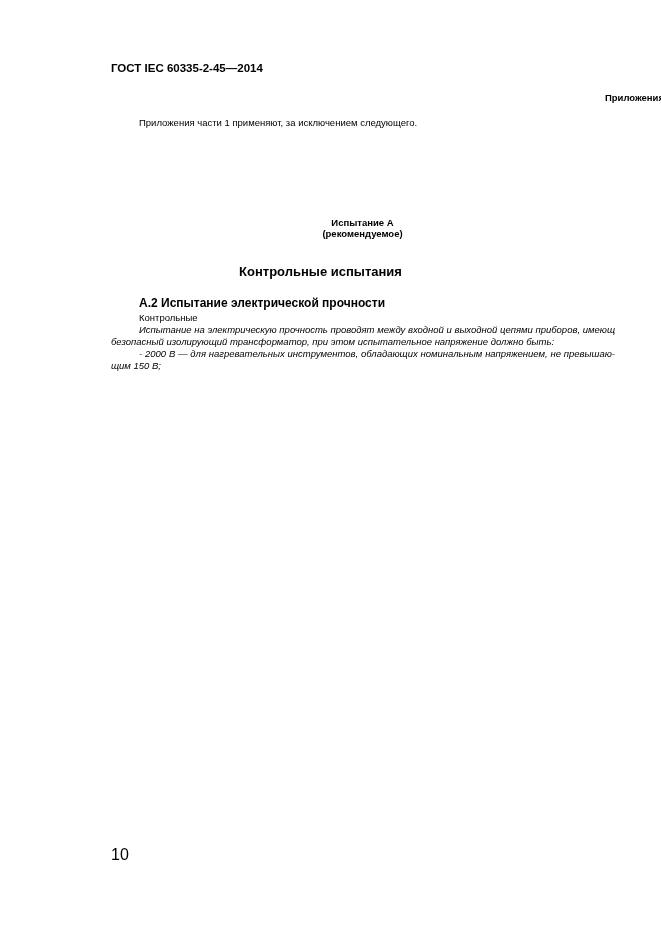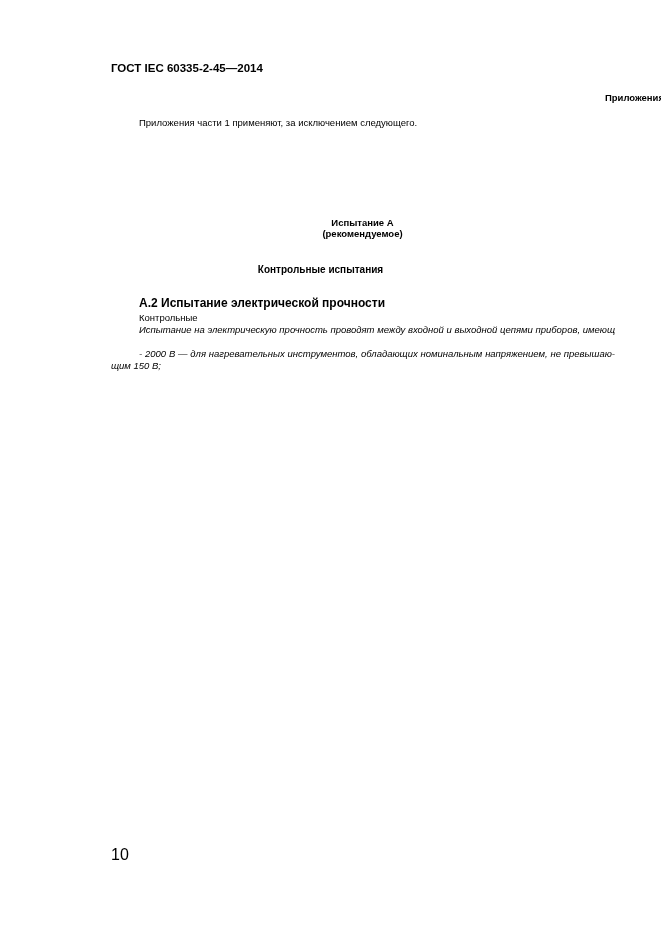--- a/index.html
+++ b/index.html
@@ -38,21 +38,21 @@
       font-size: 9.5px;
     }
     .annex-title {
       left: 0; width: 661px; text-align: center;
       font-weight: bold;
       font-size: 9.5px;
     }
     .annex-heading {
       left: 0; width: 577px; text-align: center;
       font-weight: bold;
-      font-size: 10px;
+      font-size: 13px;
     }
     .clause-title {
       left: 107px; top: 296px;
       font-size: 12px;
       font-weight: bold;
     }
     .body-text {
       font-size: 9.5px;
       line-height: 11.5px;
     }
@@ -87,20 +87,21 @@
   <div class="abs annex-title" style="top:217px;">Испытание А</div>
   <div class="abs annex-title" style="top:228px;">(рекомендуемое)</div>
 
   <div class="abs annex-heading" style="top:264px;">Контрольные испытания</div>
 
   <div class="abs clause-title">А.2 Испытание электрической прочности</div>
 
   <div class="abs body-text" style="left:107px; top:312px;">Контрольные</div>
 
   <div class="justify-line" style="left:107px; width:476px; top:324px;">Испытание на электрическую прочность проводят между входной и выходной цепями приборов, имеющих</div>
+  <div class="abs body-text italic" style="left:79px; top:336px;">безопасный изолирующий трансформатор, при этом испытательное напряжение должно быть:</div>
 
   <div class="justify-line" style="left:107px; width:476px; top:348px;">- 2000 В — для нагревательных инструментов, обладающих номинальным напряжением, не превышаю-</div>
   <div class="abs body-text italic" style="left:79px; top:360px;">щим 150 В;</div>
 
 
   <div class="abs page-number">10</div>
 
 </div>
 
 </body></html>

